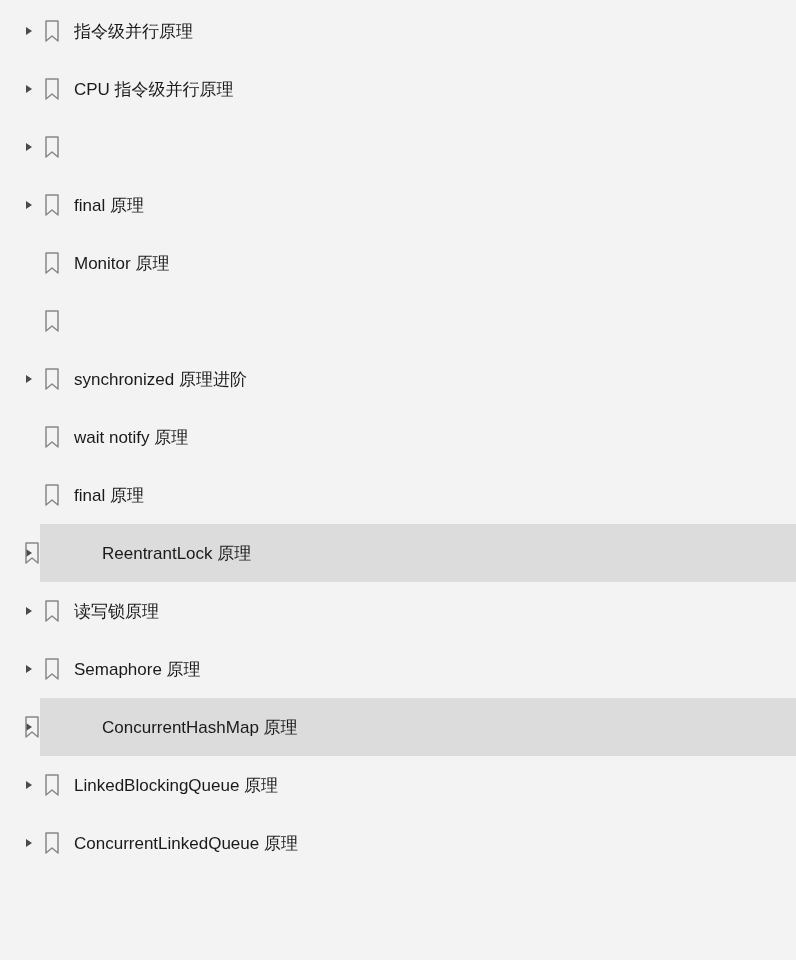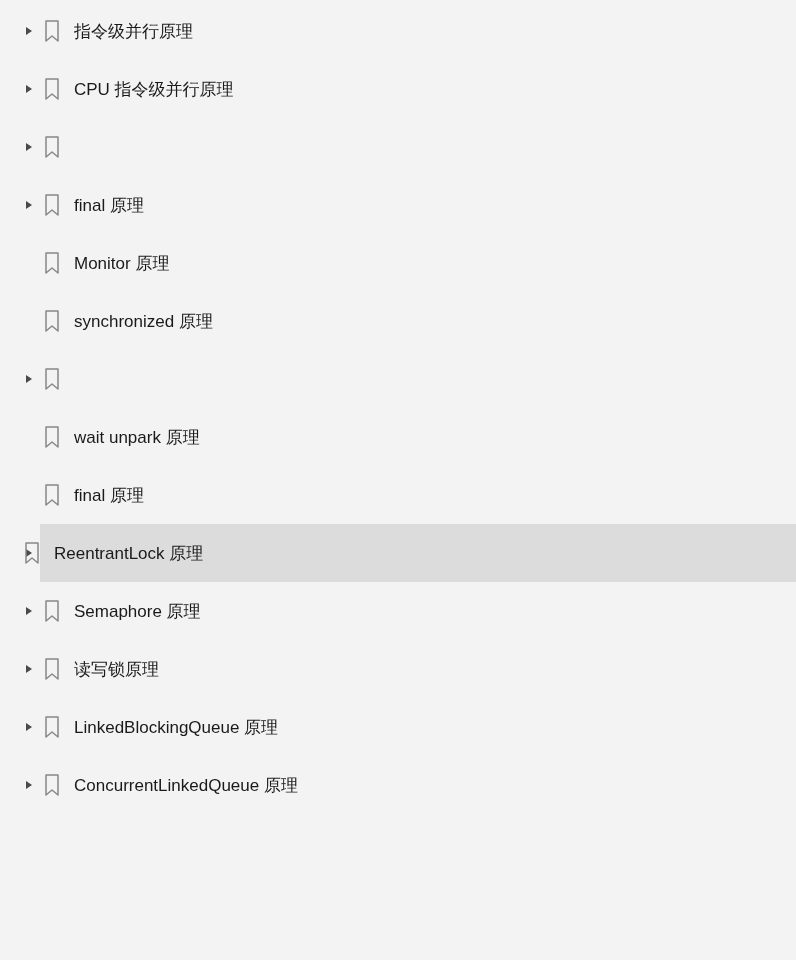--- a/index.html
+++ b/index.html
@@ -55,20 +55,21 @@
       margin-left: 0;
     }
     .item-label {
       font-size: 17px;
       color: #1a1a1a;
       font-weight: 400;
       white-space: nowrap;
     }
     .tree-item.highlighted-expand {
       position: relative;
+      gap: 48px;
     }
     .tree-item.highlighted-expand .expand-icon {
       position: absolute;
       left: 24px;
     }
     .tree-item.highlighted-expand .highlight-bg {
       position: absolute;
       left: 40px;
       right: 0;
       top: 0;
@@ -149,42 +150,42 @@
       </span>
       <span class="item-label">Monitor 原理</span>
     </div>
     <div class="tree-item ">
       <span class="expand-spacer"></span>
       <span class="bookmark-icon">
         <svg viewBox="0 0 16 22">
           <path d="M2 1 L14 1 L14 21 L8 16 L2 21 Z" fill="none" stroke="#888" stroke-width="1.5" stroke-linejoin="round"></path>
         </svg>
       </span>
-      <span class="item-label">synchronized 原理</span>
-    </div>
-    <div class="tree-item ">
-      <span class="expand-icon">
-        <svg viewBox="0 0 10 10">
-          <path d="M2 1 L8 5 L2 9 Z" fill="#4a4a4a"></path>
-        </svg>
-      </span>
-      <span class="bookmark-icon">
-        <svg viewBox="0 0 16 22">
-          <path d="M2 1 L14 1 L14 21 L8 16 L2 21 Z" fill="none" stroke="#888" stroke-width="1.5" stroke-linejoin="round"></path>
-        </svg>
-      </span>
-    </div>
-    <div class="tree-item ">
-      <span class="expand-spacer"></span>
-      <span class="bookmark-icon">
-        <svg viewBox="0 0 16 22">
-          <path d="M2 1 L14 1 L14 21 L8 16 L2 21 Z" fill="none" stroke="#888" stroke-width="1.5" stroke-linejoin="round"></path>
-        </svg>
-      </span>
-      <span class="item-label">wait unpark 原理</span>
+    </div>
+    <div class="tree-item ">
+      <span class="expand-icon">
+        <svg viewBox="0 0 10 10">
+          <path d="M2 1 L8 5 L2 9 Z" fill="#4a4a4a"></path>
+        </svg>
+      </span>
+      <span class="bookmark-icon">
+        <svg viewBox="0 0 16 22">
+          <path d="M2 1 L14 1 L14 21 L8 16 L2 21 Z" fill="none" stroke="#888" stroke-width="1.5" stroke-linejoin="round"></path>
+        </svg>
+      </span>
+      <span class="item-label">synchronized 原理进阶</span>
+    </div>
+    <div class="tree-item ">
+      <span class="expand-spacer"></span>
+      <span class="bookmark-icon">
+        <svg viewBox="0 0 16 22">
+          <path d="M2 1 L14 1 L14 21 L8 16 L2 21 Z" fill="none" stroke="#888" stroke-width="1.5" stroke-linejoin="round"></path>
+        </svg>
+      </span>
+      <span class="item-label">wait notify 原理</span>
     </div>
     <div class="tree-item ">
       <span class="expand-spacer"></span>
       <span class="bookmark-icon">
         <svg viewBox="0 0 16 22">
           <path d="M2 1 L14 1 L14 21 L8 16 L2 21 Z" fill="none" stroke="#888" stroke-width="1.5" stroke-linejoin="round"></path>
         </svg>
       </span>
       <span class="item-label">final 原理</span>
     </div>
@@ -206,34 +207,48 @@
       <span class="expand-icon">
         <svg viewBox="0 0 10 10">
           <path d="M2 1 L8 5 L2 9 Z" fill="#4a4a4a"></path>
         </svg>
       </span>
       <span class="bookmark-icon">
         <svg viewBox="0 0 16 22">
           <path d="M2 1 L14 1 L14 21 L8 16 L2 21 Z" fill="none" stroke="#888" stroke-width="1.5" stroke-linejoin="round"></path>
         </svg>
       </span>
+      <span class="item-label">读写锁原理</span>
+    </div>
+    <div class="tree-item ">
+      <span class="expand-icon">
+        <svg viewBox="0 0 10 10">
+          <path d="M2 1 L8 5 L2 9 Z" fill="#4a4a4a"></path>
+        </svg>
+      </span>
+      <span class="bookmark-icon">
+        <svg viewBox="0 0 16 22">
+          <path d="M2 1 L14 1 L14 21 L8 16 L2 21 Z" fill="none" stroke="#888" stroke-width="1.5" stroke-linejoin="round"></path>
+        </svg>
+      </span>
       <span class="item-label">Semaphore 原理</span>
     </div>
-    <div class="tree-item ">
-      <span class="expand-icon">
-        <svg viewBox="0 0 10 10">
-          <path d="M2 1 L8 5 L2 9 Z" fill="#4a4a4a"></path>
-        </svg>
-      </span>
-      <span class="bookmark-icon">
-        <svg viewBox="0 0 16 22">
-          <path d="M2 1 L14 1 L14 21 L8 16 L2 21 Z" fill="none" stroke="#888" stroke-width="1.5" stroke-linejoin="round"></path>
-        </svg>
-      </span>
-      <span class="item-label">读写锁原理</span>
+    <div class="tree-item highlighted-expand">
+      <div class="highlight-bg"></div>
+      <span class="expand-icon">
+        <svg viewBox="0 0 10 10">
+          <path d="M2 1 L8 5 L2 9 Z" fill="#4a4a4a"></path>
+        </svg>
+      </span>
+      <span class="bookmark-icon">
+        <svg viewBox="0 0 16 22">
+          <path d="M2 1 L14 1 L14 21 L8 16 L2 21 Z" fill="none" stroke="#888" stroke-width="1.5" stroke-linejoin="round"></path>
+        </svg>
+      </span>
+      <span class="item-label">ConcurrentHashMap 原理</span>
     </div>
     <div class="tree-item ">
       <span class="expand-icon">
         <svg viewBox="0 0 10 10">
           <path d="M2 1 L8 5 L2 9 Z" fill="#4a4a4a"></path>
         </svg>
       </span>
       <span class="bookmark-icon">
         <svg viewBox="0 0 16 22">
           <path d="M2 1 L14 1 L14 21 L8 16 L2 21 Z" fill="none" stroke="#888" stroke-width="1.5" stroke-linejoin="round"></path>

